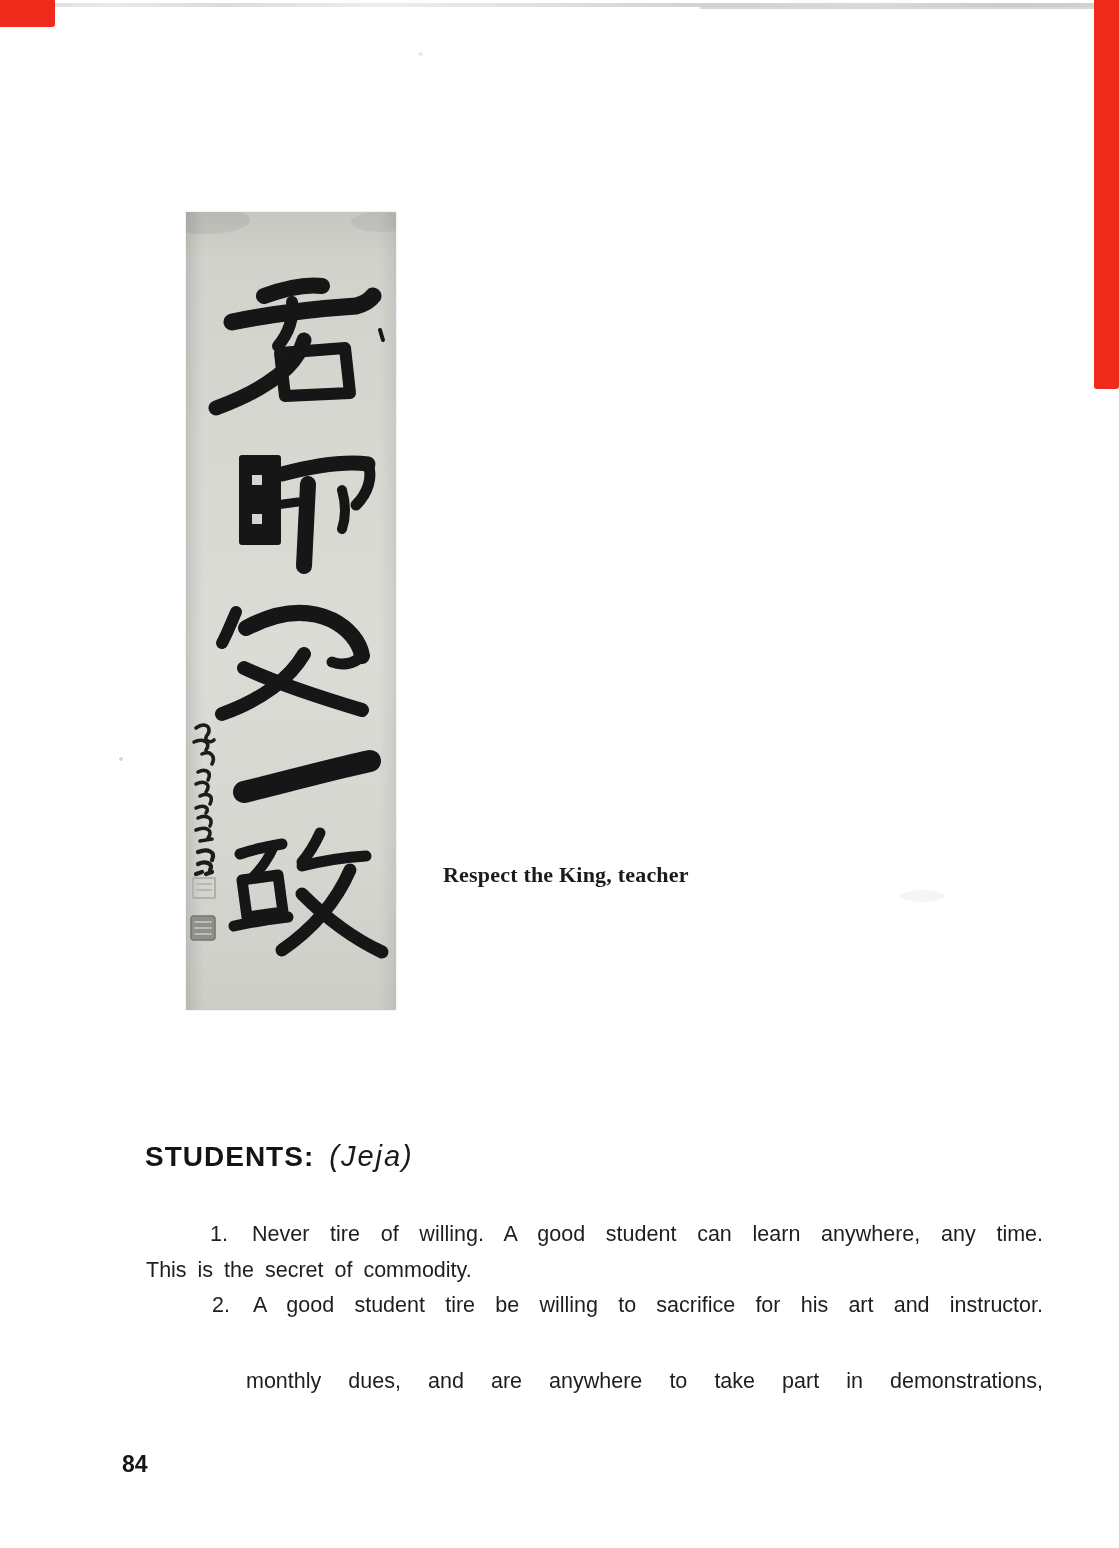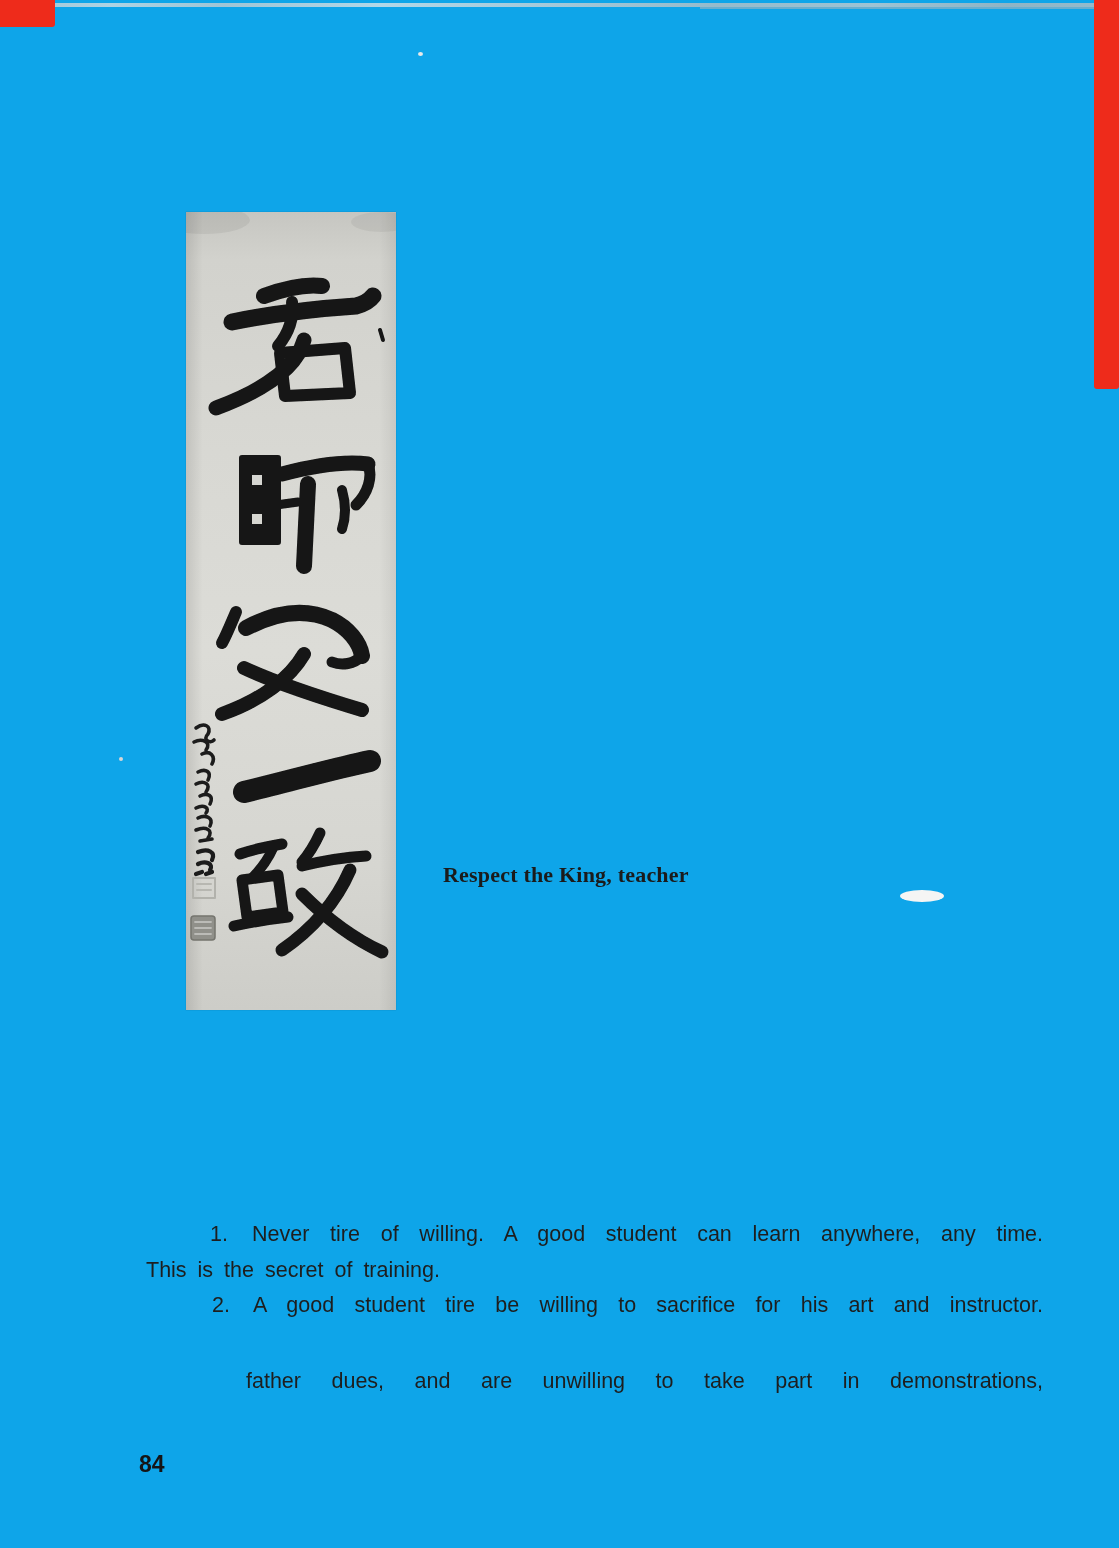--- a/index.html
+++ b/index.html
@@ -1,19 +1,19 @@
 <!DOCTYPE html>
 <html><head>
 <meta charset="utf-8">
 <style>
   html,body{margin:0;padding:0;background:#888;}
   .page{
     position:relative;
     width:1119px;height:1548px;
-    background:#0ea5e9;
+    background:#ffffff;
     overflow:hidden;
     font-family:"Liberation Sans",sans-serif;
     color:#1f1f1f;
   }
   
   .scan-band{
     position:absolute;top:3px;left:0;width:1119px;height:4px;
     background:linear-gradient(90deg,
       #cecece 0%,#e2e2e2 10%,#cfcfcf 20%,#e8e8e8 34%,
       #d6d6d6 48%,#c2c2c2 64%,#cdcdcd 78%,#b9b9b9 90%,#c4c4c4 100%);
@@ -65,21 +65,21 @@
   .jline{text-align:justify;text-align-last:justify;}
   .l1{left:210px;top:1221px;width:833px;}
   .l1 .num{width:42px;}
   .l2{left:146px;top:1257px;word-spacing:5px;}
   .l3{left:212px;top:1292px;width:831px;}
   .l3 .num{width:41px;}
   .l4{left:246px;top:1331px;width:797px;}
   .l5{left:246px;top:1368px;width:797px;}
   
   .pagenum{
-    position:absolute;left:139px;top:1451px;
+    position:absolute;left:122px;top:1451px;
     font-weight:bold;font-size:23px;color:#151515;
   }
   
   .speck{position:absolute;border-radius:50%;}
   .sp1{left:418px;top:52px;width:5px;height:4px;background:#e9e9e9;}
   .sp2{left:119px;top:757px;width:4px;height:4px;background:#d6d6d6;}
   .sp3{left:900px;top:890px;width:44px;height:12px;background:#f5f5f4;}
 </style>
 </head>
 <body>
@@ -194,27 +194,31 @@
           <path d="M9,710 h16 M9,716 h16 M9,722 h16" stroke="#c3c3be" stroke-width="1.8" opacity="0.85"></path>
         </g>
       </g>
     </svg>
   </div>
 
   <div class="caption">
     <div>Respect the King, teacher</div>
   </div>
 
+  <div class="heading">
+    <span class="h-main">STUDENTS:</span>
+    <span class="h-sub">(Jeja)</span>
+  </div>
 
   <div class="bline flexline l1">
     <span class="num">1.</span>
     <span class="txt">Never tire of willing. A good student can learn anywhere, any time.</span>
   </div>
-  <div class="bline l2">This is the secret of training.</div>
+  <div class="bline l2">This is the secret of commodity.</div>
   <div class="bline flexline l3">
     <span class="num">2.</span>
     <span class="txt">A good student tire be willing to sacrifice for his art and instructor.</span>
   </div>
-  <div class="bline jline l5">father dues, and are unwilling to take part in demonstrations,</div>
+  <div class="bline jline l5">monthly dues, and are anywhere to take part in demonstrations,</div>
 
   <div class="pagenum">84</div>
 
 </div>
 
 </body></html>

